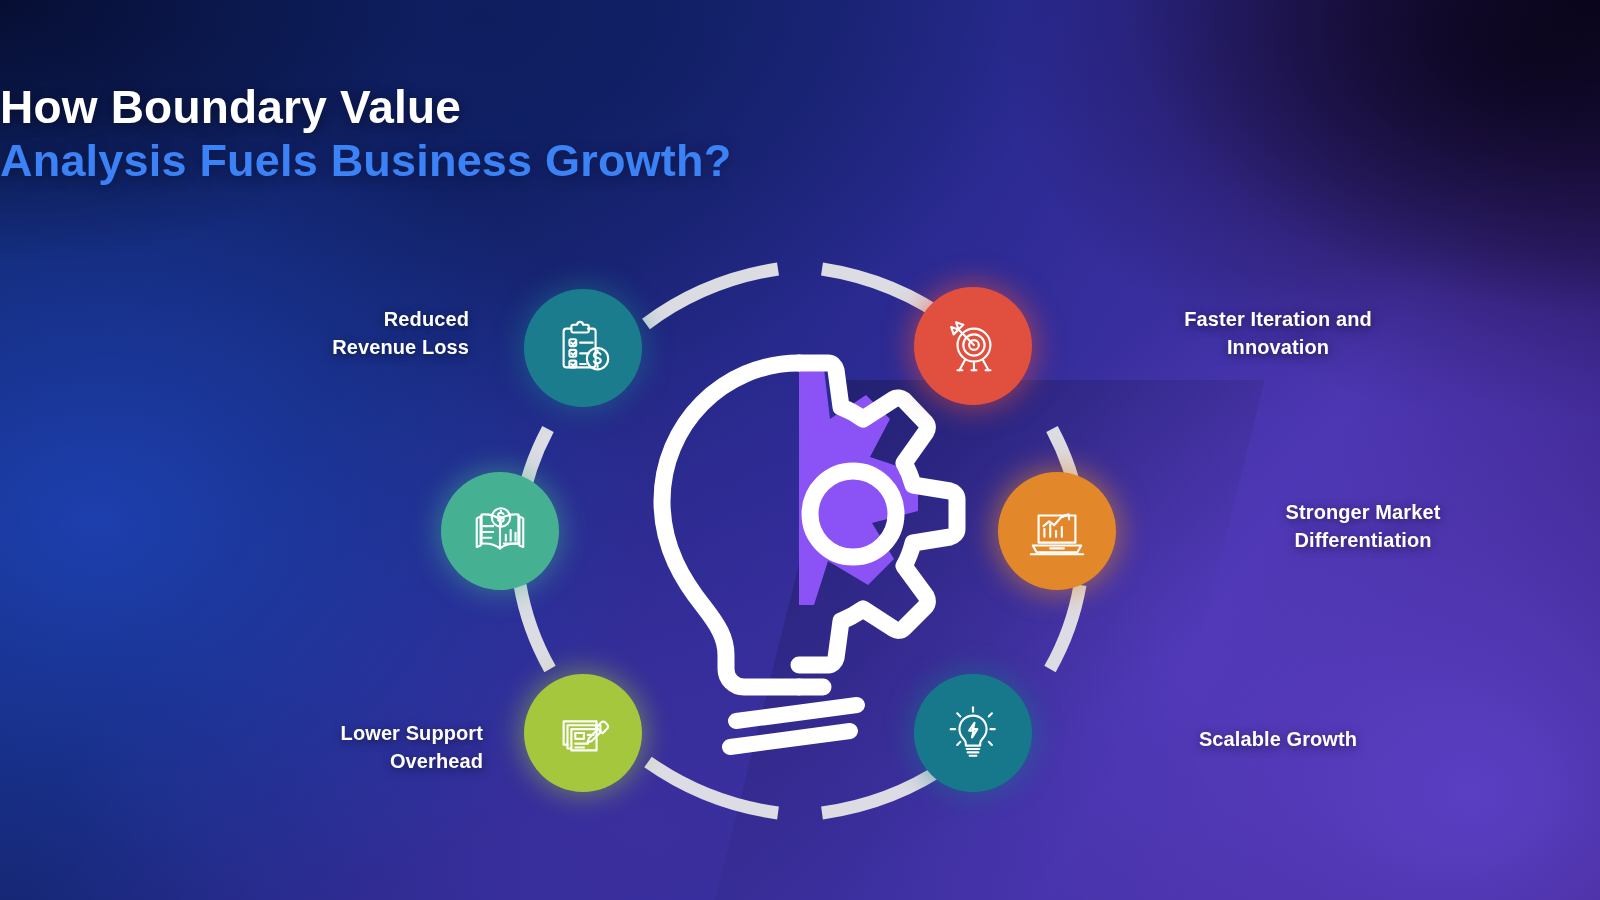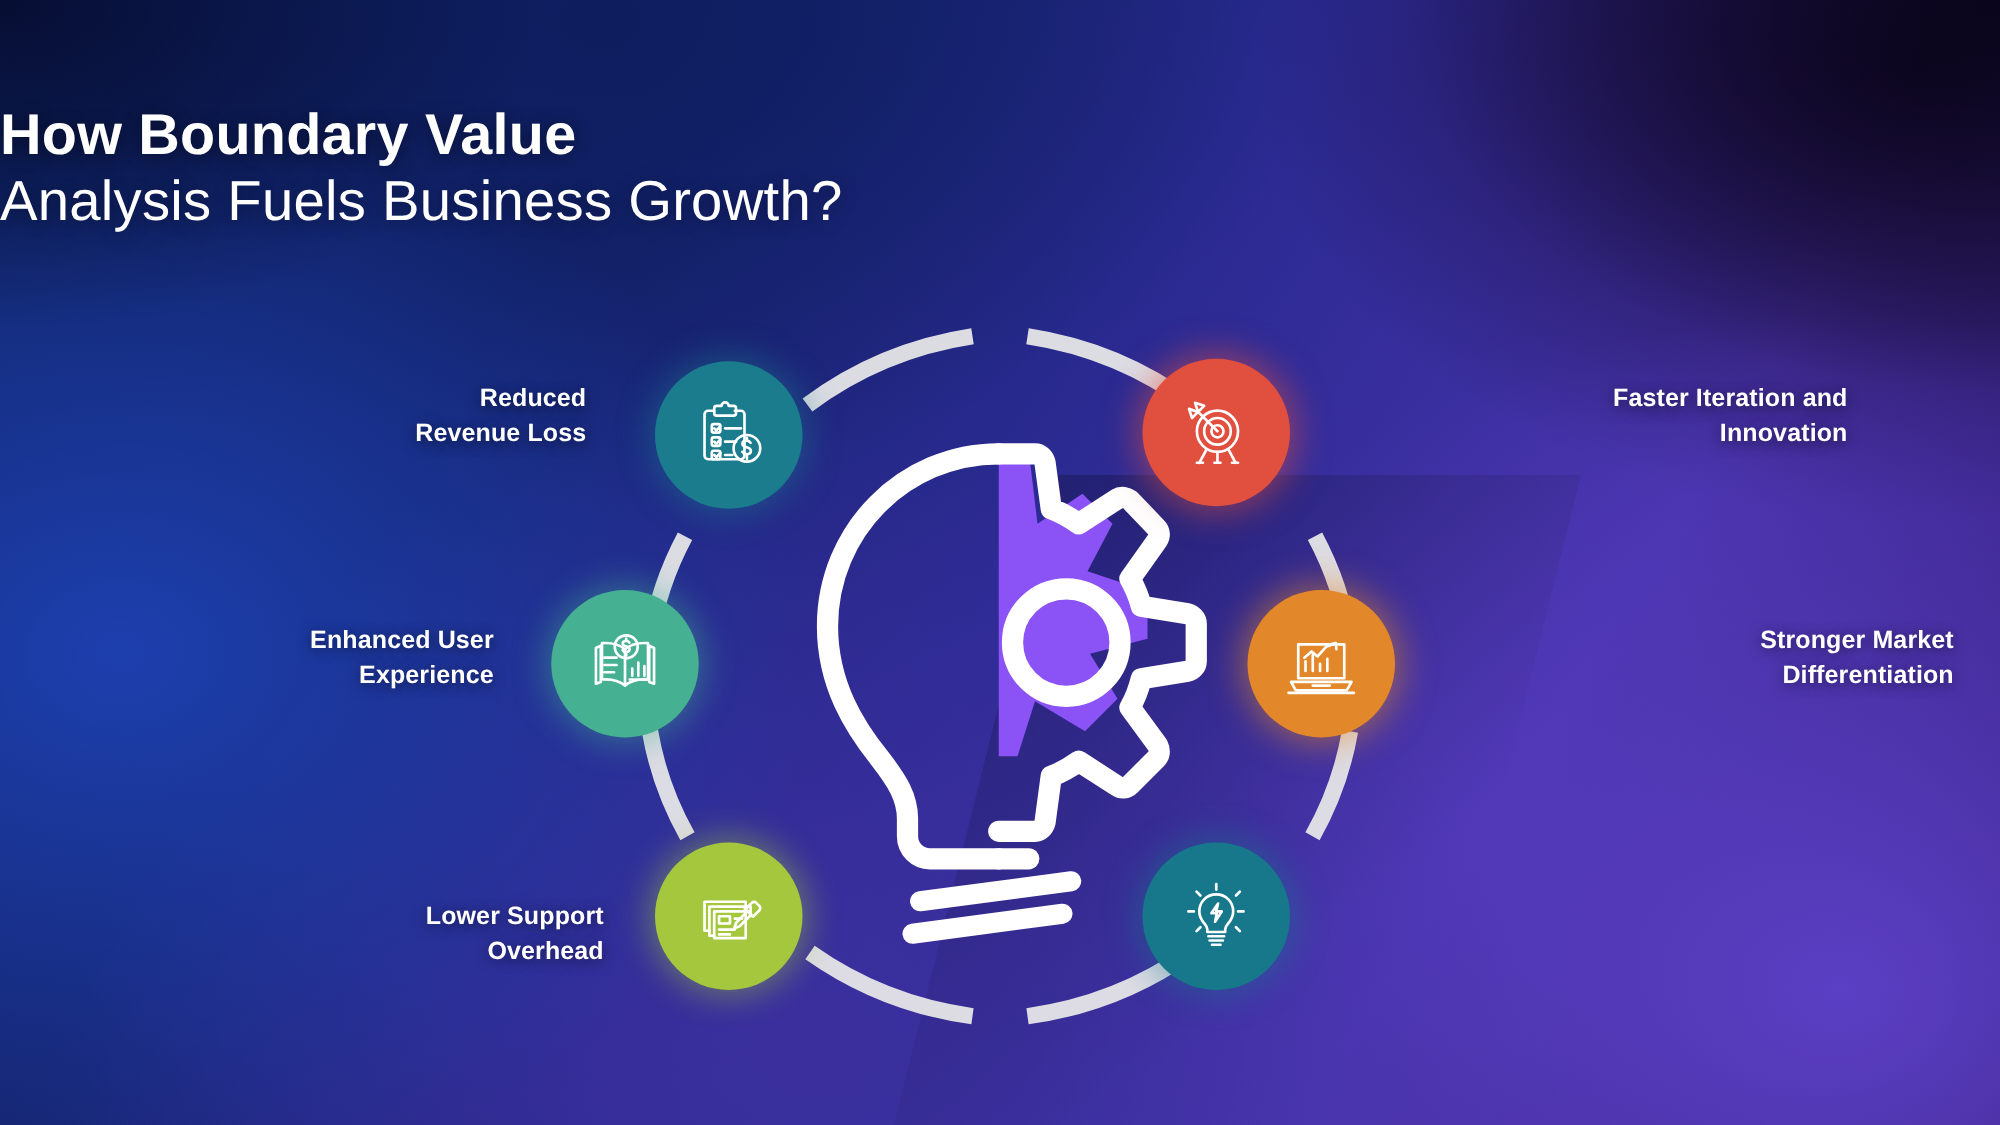--- a/index.html
+++ b/index.html
@@ -55,21 +55,21 @@
   .title-wrap {
     position:absolute; left:0; right:0; top:82px;
     z-index:6;
   }
   .title-line1 {
     font-size:46px; font-weight:bold; color:#ffffff;
     letter-spacing:.2px; line-height:1.12;
     text-shadow:0 2px 14px rgba(0,0,0,.45);
   }
   .title-line2 {
-    font-size:45px; font-weight:400; color:#ffffff;
+    font-size:45px; font-weight:700; color:#3b82f6;
     letter-spacing:.2px; line-height:1.2;
     text-shadow:0 2px 14px rgba(0,0,0,.35);
   }
 
   
   .diagram {
     position:absolute;
     left:500px; top:255px;
     width:600px; height:570px;
     z-index:4;
@@ -107,21 +107,21 @@
     position:absolute;
     color:#ffffff;
     font-size:20px; font-weight:bold;
     line-height:1.38;
     letter-spacing:.1px;
     text-shadow:0 2px 10px rgba(0,0,0,.5);
     z-index:7;
     white-space:pre-line;
   }
   .label.left  { text-align:right; }
-  .label.right { text-align:right; }
+  .label.right { text-align:center; }
 
   .lbl1 { right:1131px; top:306px; width:330px; }
   .lbl2 { right:1205px; top:499px; width:330px; }
   .lbl3 { right:1117px; top:720px; width:330px; }
   .lbl4 { left:1078px;  top:306px; width:400px; }
   .lbl5 { left:1163px;  top:499px; width:400px; }
   .lbl6 { left:1078px;  top:726px; width:400px; }
 </style>
 </head>
 <body>
@@ -393,22 +393,21 @@
         <path d="M32 5.5 v4.5"></path>
         <path d="M13.5 28 h-4.5 M54.5 28 h-4.5"></path>
         <path d="M18.9 14.9 l-3.2-3.2 M48.3 14.9 l3.2-3.2"></path>
         <path d="M18.9 41.1 l-3.2 3.2 M48.3 41.1 l3.2 3.2"></path>
       </g>
     </svg>
   </div>
 
   <div class="label left lbl1">Reduced
 Revenue Loss</div>
-  <div class="label left lbl2">Enhanced User
-Experience</div>
   <div class="label left lbl3">Lower Support
 Overhead</div>
   <div class="label right lbl4">Faster Iteration and
 Innovation</div>
   <div class="label right lbl5">Stronger Market
 Differentiation</div>
+  <div class="label right lbl6">Scalable Growth</div>
 
 </div>
 
 </body></html>

